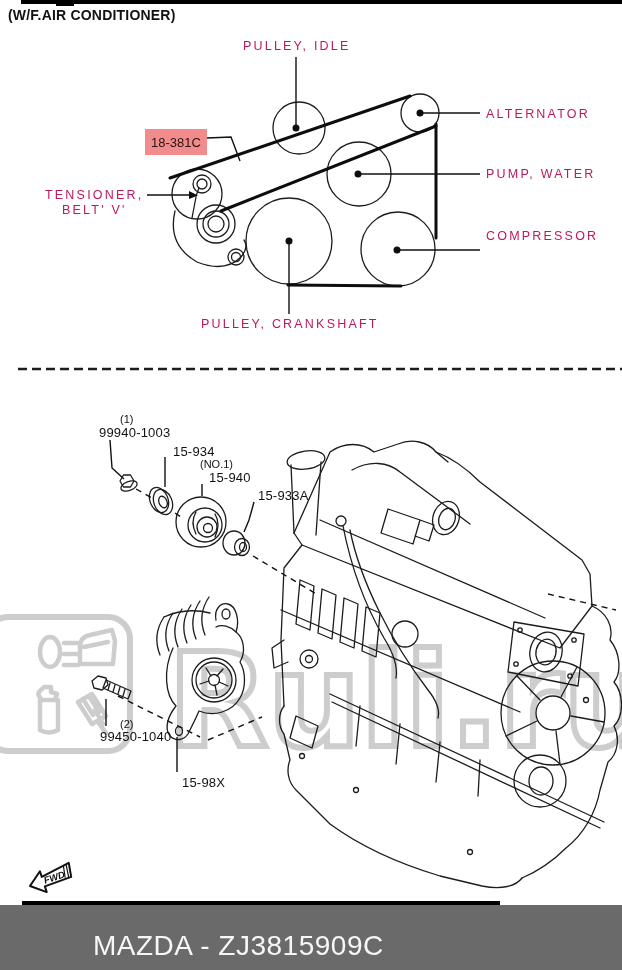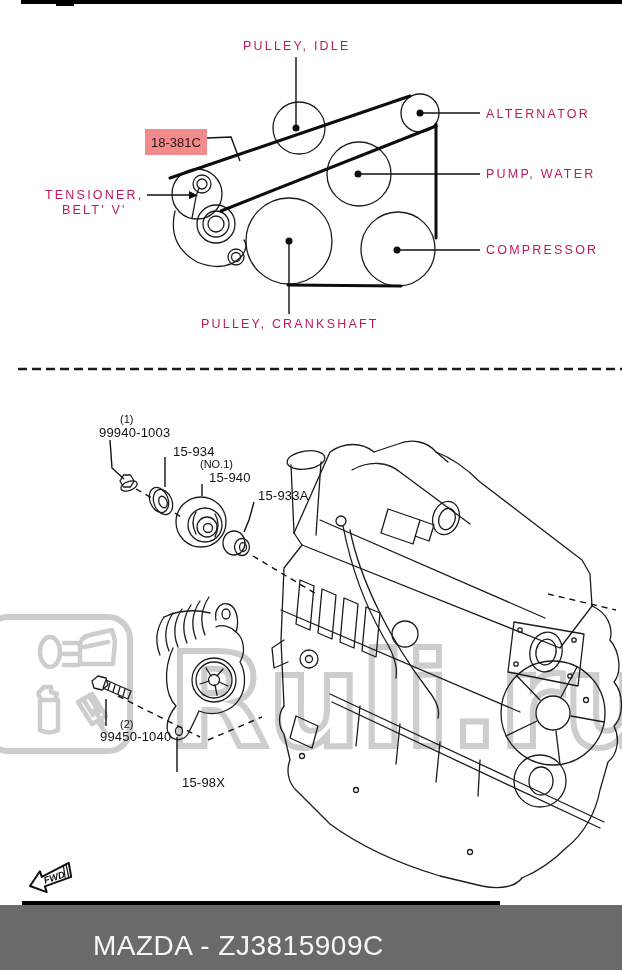--- a/index.html
+++ b/index.html
@@ -240,25 +240,26 @@
     <g transform="translate(30,886) rotate(-18)">
       <polygon points="0,0 14,-11 14,-5 44,-10 42,4 14,5 14,11" fill="#ffffff" stroke="#111" stroke-width="2" stroke-linejoin="round"></polygon>
       <path d="M38,-9 L36,3 M41,-9.5 L39.5,3.5" stroke="#111" stroke-width="1.2"></path>
       <text class="fwd-text" x="15" y="2.5">FWD</text>
     </g>
   </svg>
 
   <div class="bar-top"></div>
   <div class="bar-top2"></div>
 
+  <div class="hdr">(W/F.AIR CONDITIONER)</div>
 
   <div class="lbl" style="left:243px;top:39px;">PULLEY, IDLE</div>
   <div class="lbl" style="left:486px;top:107px;">ALTERNATOR</div>
   <div class="lbl" style="left:486px;top:167px;">PUMP, WATER</div>
-  <div class="lbl" style="left:486px;top:243px;">COMPRESSOR</div>
+  <div class="lbl" style="left:486px;top:229px;">COMPRESSOR</div>
   <div class="lbl" style="left:45px;top:188px;">TENSIONER,</div>
   <div class="lbl" style="left:62px;top:203px;">BELT' V'</div>
   <div class="lbl" style="left:201px;top:317px;">PULLEY, CRANKSHAFT</div>
 
   <div class="hl">
     <span>18-381C</span>
   </div>
 
   <div class="sm" style="left:120px;top:413px;">(1)</div>
   <div class="pn" style="left:72px;top:425px;">99940-1003</div>

